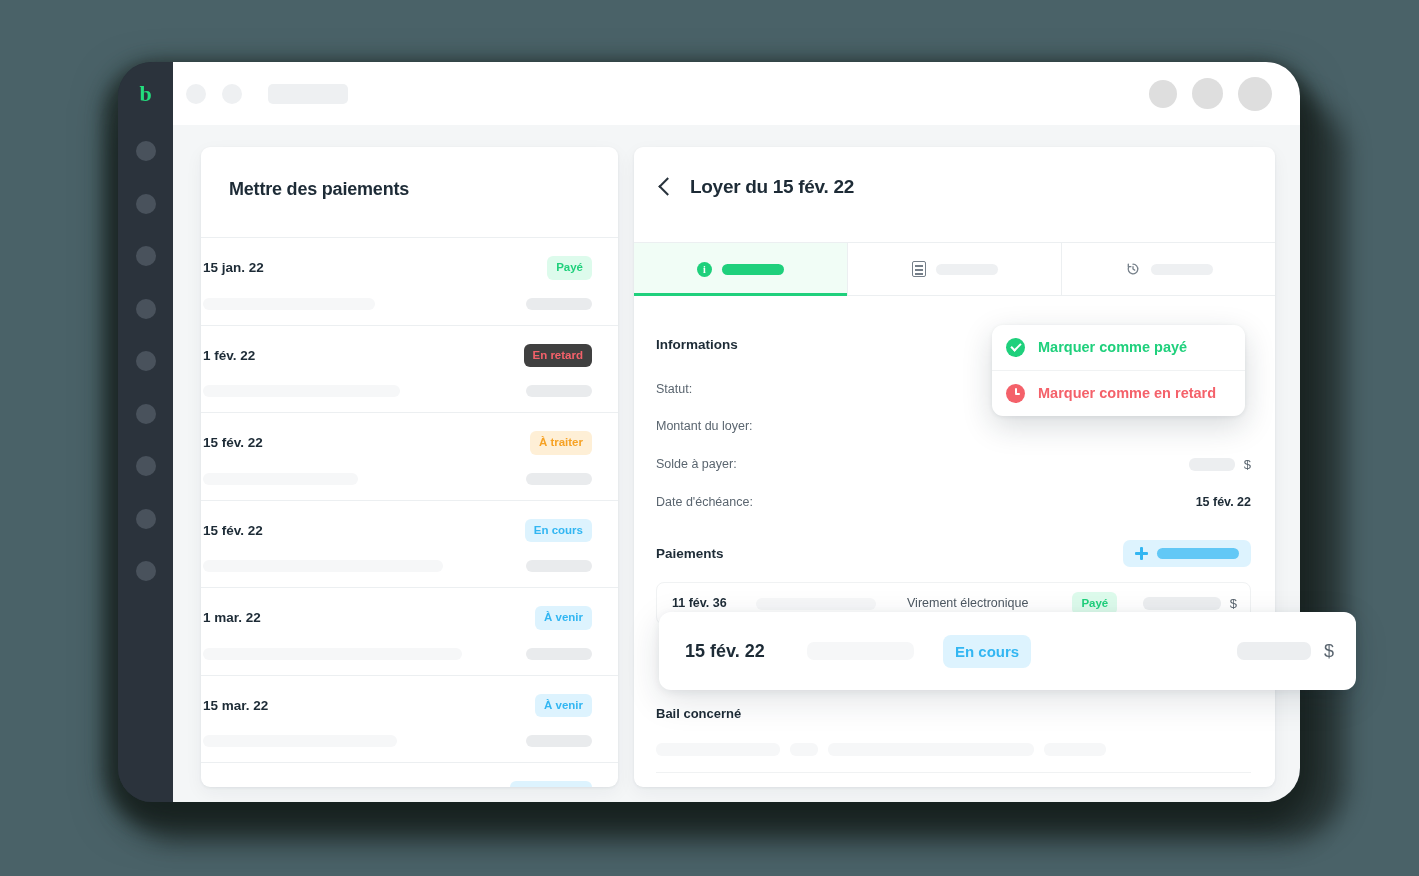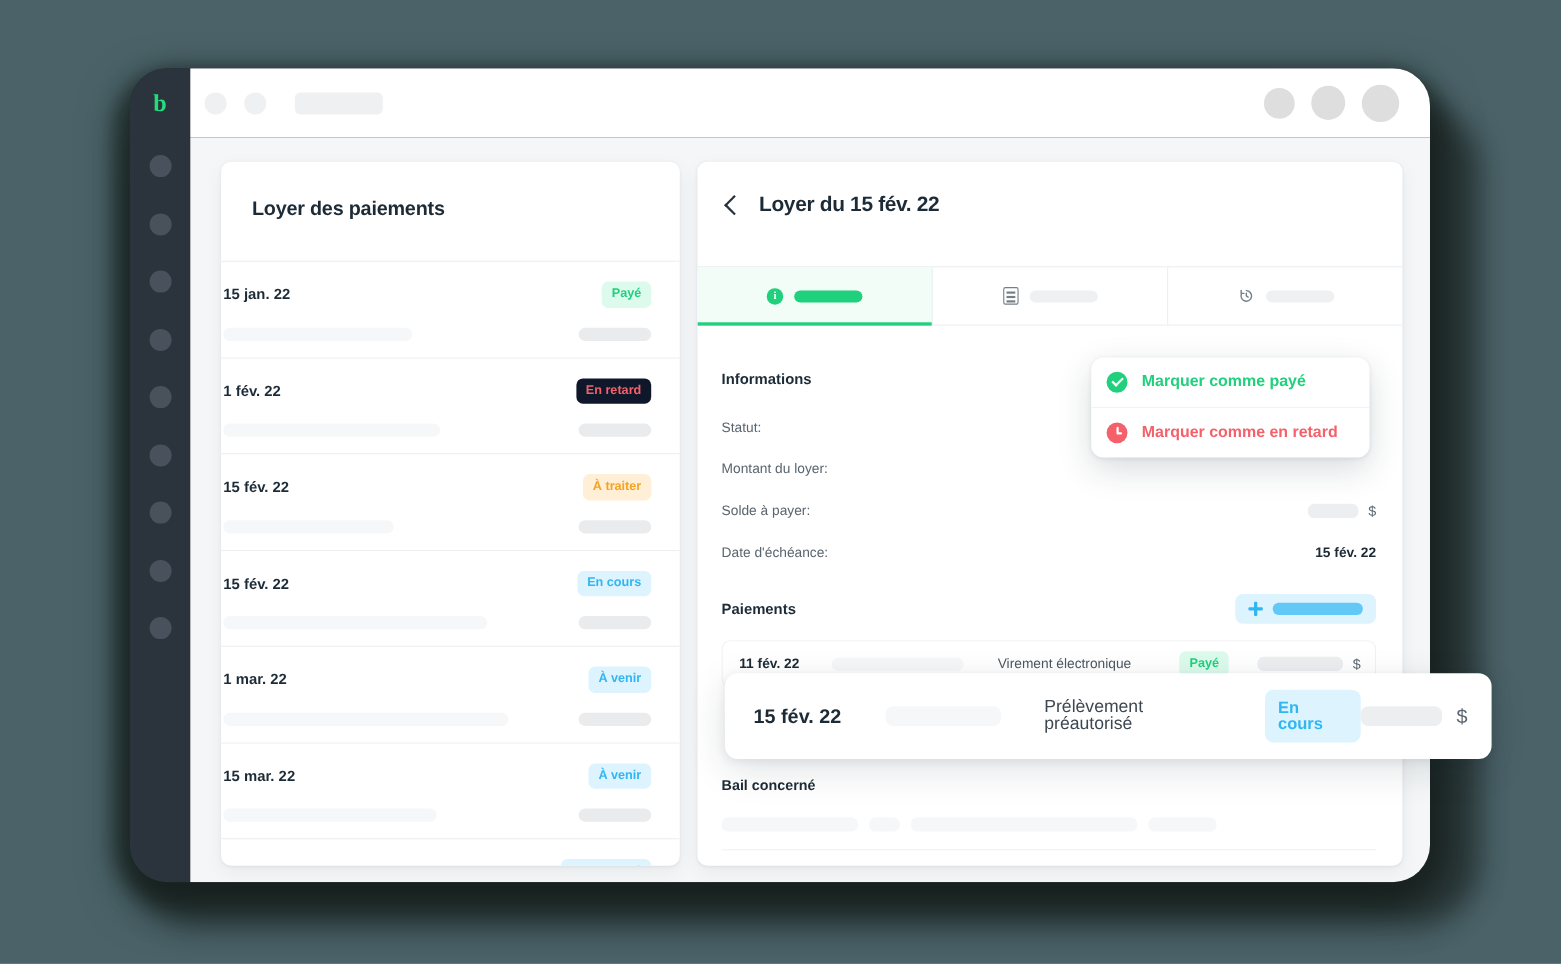--- a/index.html
+++ b/index.html
@@ -108,21 +108,21 @@
     padding: 18px 26px 15px 2px;
     border-bottom: 1px solid #eceff1;
   }
   .prow-top { display: flex; align-items: center; justify-content: space-between; }
   .prow-date { font: 700 13.5px/1 "Liberation Sans", sans-serif; color: #1d2b36; }
   .badge {
     font: 700 11.5px/1 "Liberation Sans", sans-serif;
     padding: 6px 9px; border-radius: 6px; white-space: nowrap;
   }
   .b-paid   { background: #ddfbec; color: #1fd07c; }
-  .b-late   { background: #0f172a; color: #f4616a; }
+  .b-late   { background: #404040; color: #f4616a; }
   .b-todo   { background: #feefd6; color: #f6a225; }
   .b-prog   { background: #ddf3fe; color: #32b6f2; }
   .prow-bot { display: flex; align-items: center; justify-content: space-between; margin-top: 18px; }
   .skl { height: 12px; border-radius: 6px; background: #f6f7f8; }
   .skl-d { background: #e9ebed; }
 
   
   .detail-card { flex: 1; height: 640px; position: relative; display: flex; flex-direction: column; gap: 17px; }
   .detail-head {
     height: 78px; display: flex; align-items: center; gap: 16px;
@@ -301,21 +301,21 @@
       <div class="chrome-right">
         <div class="av av1"></div>
         <div class="av av2"></div>
         <div class="av av3"></div>
       </div>
     </div>
 
     <div class="canvas">
 
       <div class="card list-card">
-        <div class="list-title">Loyer des paiements</div>
+        <div class="list-title">Mettre des paiements</div>
         <div class="list-head-rule"></div>
 
         <div class="prow">
           <div class="prow-top">
             <span class="prow-date">15 jan. 22</span>
             <span class="badge b-paid">Payé</span>
           </div>
           <div class="prow-bot">
             <span class="skl" style="width:172px"></span>
             <span class="skl skl-d" style="width:66px"></span>
@@ -450,21 +450,21 @@
 
           <div class="sec-row" style="margin-top:32px">
             <span class="sec-title">Paiements</span>
             <span class="add-btn">
               <span class="plus"></span>
               <span class="add-bar"></span>
             </span>
           </div>
 
           <div class="pay-row">
-            <span class="pay-date" style="width:84px">11 fév. 22</span>
+            <span class="pay-date" style="width:84px">11 fév. 36</span>
             <span class="skl" style="width:120px"></span>
             <span class="pay-meth" style="margin-left:31px">Virement électronique</span>
             <span class="badge b-paid" style="margin-left:44px">Payé</span>
             <span class="money" style="margin-left:auto">
               <span class="skl" style="width:78px"></span>
               <span class="cur">$</span>
             </span>
           </div>
 
           <div class="lease">
@@ -490,21 +490,20 @@
     </div>
     <div class="dd-item dd-late">
       <span class="dd-ic cl"></span>
       <span>Marquer comme en retard</span>
     </div>
   </div>
 
   <div class="float-card">
     <span class="fc-date" style="width:122px">15 fév. 22</span>
     <span class="skl" style="width:107px;height:18px;border-radius:7px"></span>
-    <span class="fc-meth" style="margin-left:39px">Prélèvement préautorisé</span>
     <span class="fc-badge" style="margin-left:29px">En cours</span>
     <span class="money" style="margin-left:auto;gap:13px">
       <span class="skl" style="width:74px;height:18px;border-radius:7px"></span>
       <span class="cur" style="font-size:18px">$</span>
     </span>
   </div>
 
 </div>
 
 </body></html>

